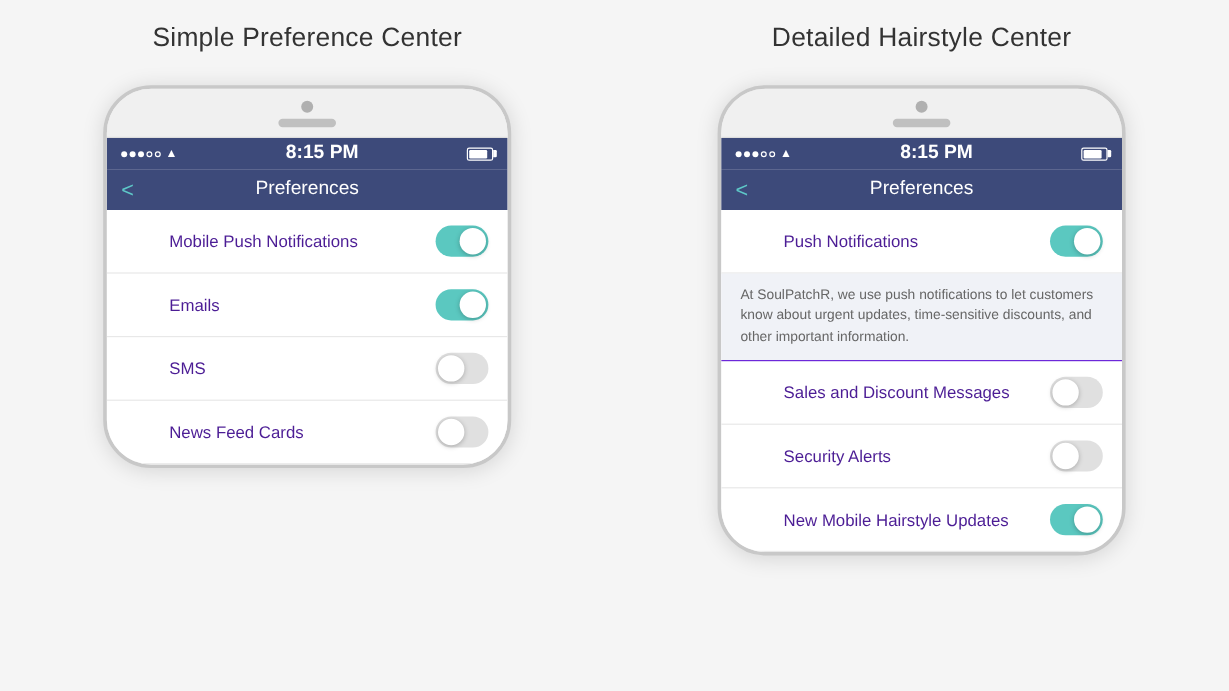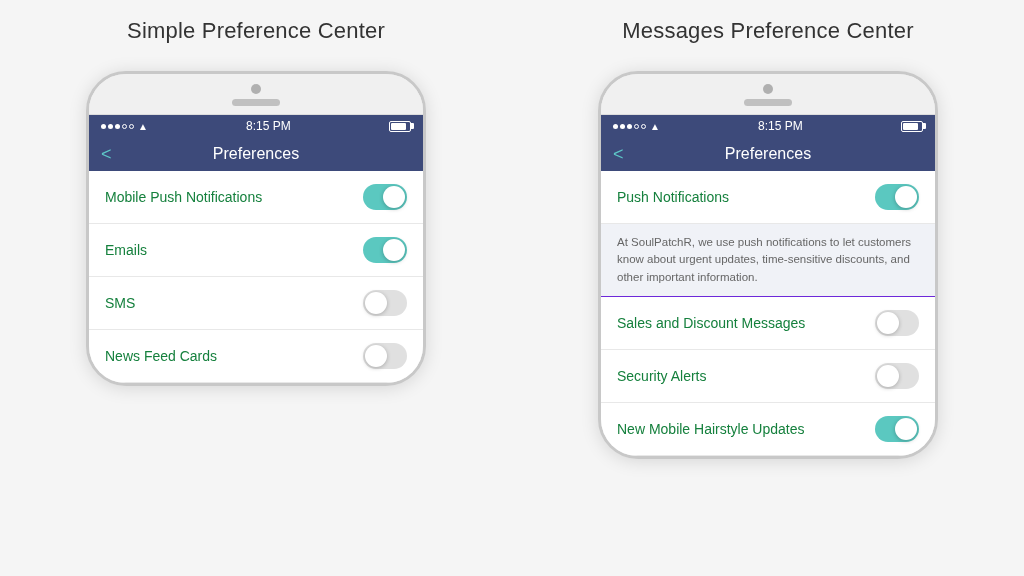--- a/index.html
+++ b/index.html
@@ -91,22 +91,22 @@
     .dot {
       width: 5px; height: 5px; border-radius: 50%; background: #fff;
     }
     .dot-empty { background: transparent; border: 1px solid #fff; }
 
     .wifi-icon {
       font-size: 10px;
     }
 
     .status-time {
-      font-size: 12px;
-      font-weight: 400;
+      font-size: 16px;
+      font-weight: 700;
     }
 
     .status-right {
       display: flex;
       align-items: center;
       gap: 4px;
     }
 
     .battery {
       width: 22px;
@@ -169,22 +169,23 @@
       display: flex;
       align-items: center;
       justify-content: space-between;
       padding: 13px 16px;
       border-bottom: 1px solid #e8e8e8;
       min-height: 50px;
     }
 
     .setting-row-label {
       font-size: 14px;
-      color: #15803d;
+      color: #4c1d95;
       font-weight: 400;
+      margin-left: 36px;
     }
 
     
     .toggle {
       width: 44px;
       height: 26px;
       border-radius: 13px;
       position: relative;
       cursor: pointer;
       flex-shrink: 0;
@@ -287,21 +288,21 @@
         <span class="setting-row-label">News Feed Cards</span>
         <div class="toggle toggle-off">
           <div class="toggle-thumb"></div>
         </div>
       </div>
     </div>
   </div>
 </div>
 
 <div class="panel">
-  <div class="panel-title">Messages Preference Center</div>
+  <div class="panel-title">Detailed Hairstyle Center</div>
   <div class="phone">
     <div class="phone-top">
       <div class="phone-camera"></div>
       <div class="phone-speaker"></div>
     </div>
 
     <div class="status-bar">
       <div class="status-left">
         <div class="status-dots">
           <div class="dot"></div>

